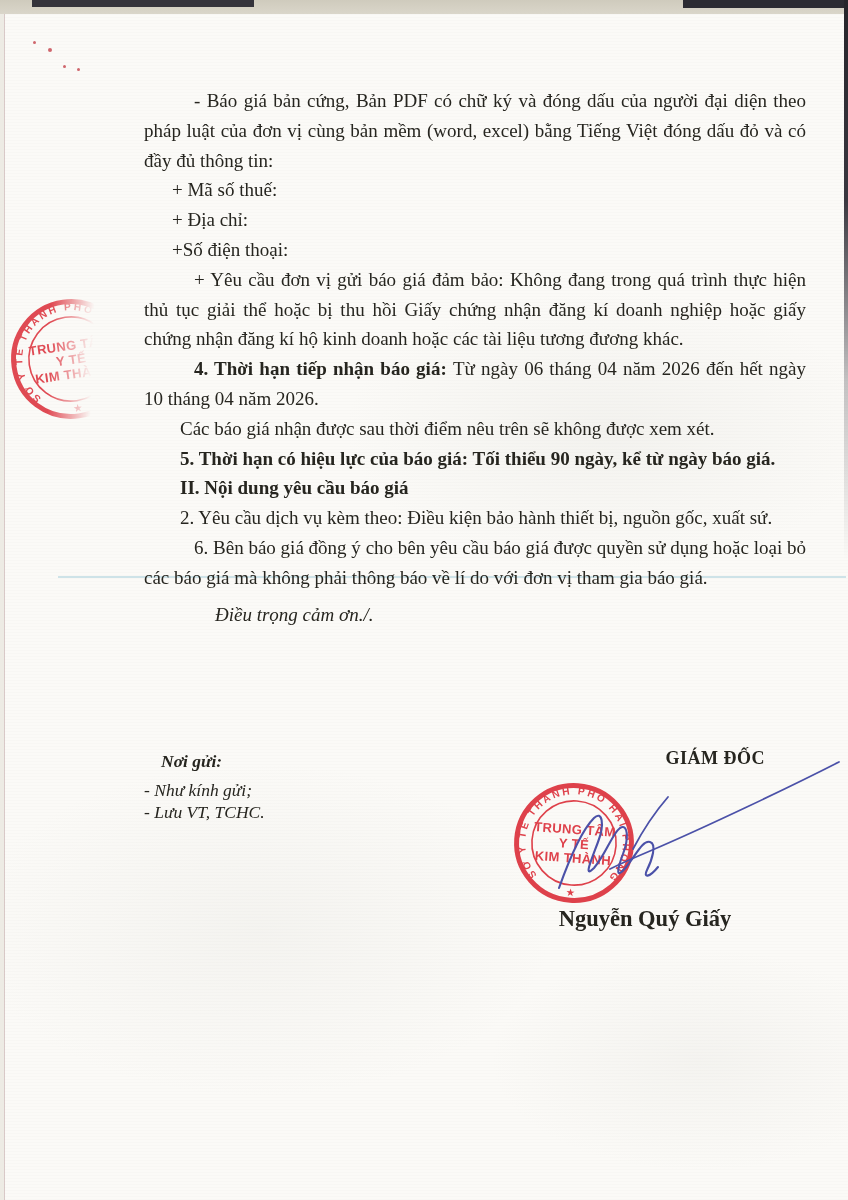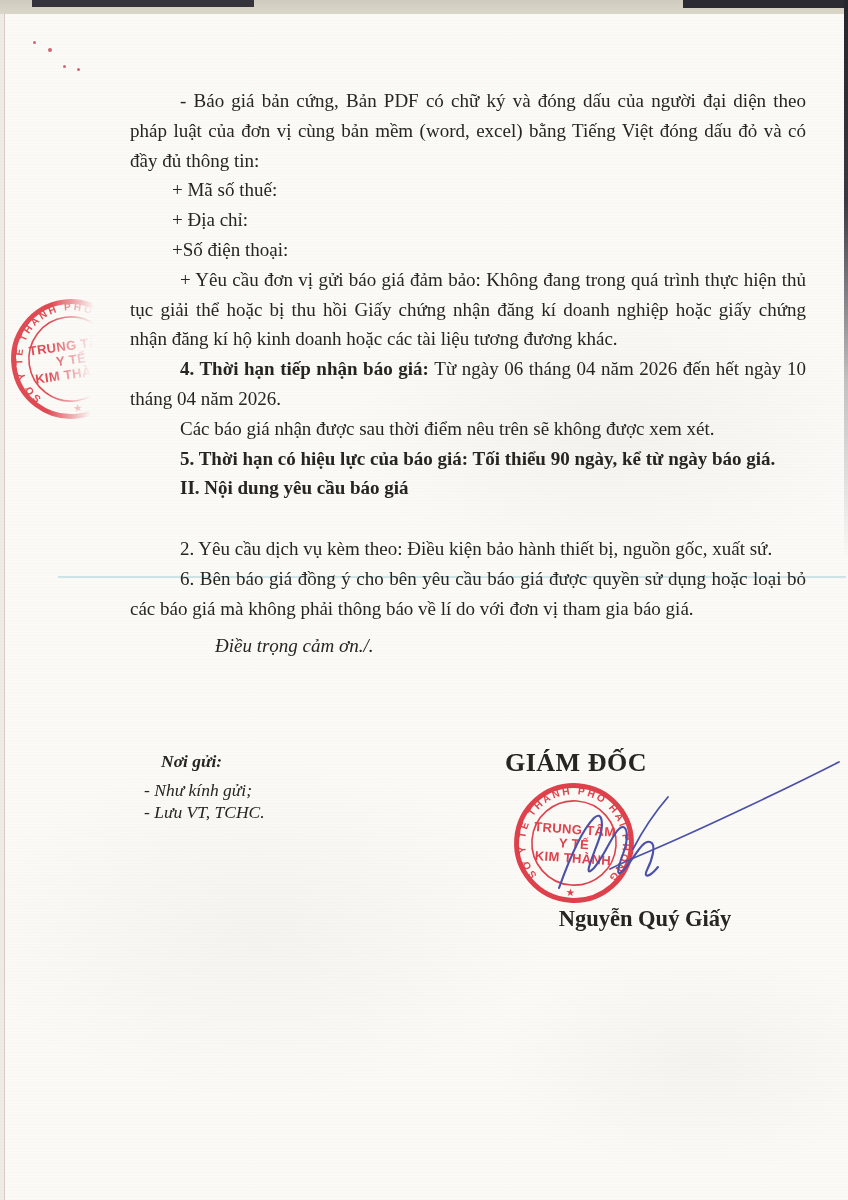--- a/index.html
+++ b/index.html
@@ -23,30 +23,30 @@
   .left-edge{position:absolute;left:4px;top:14px;bottom:0;width:1px;background:rgba(176,142,142,.45);}
   .left-band{position:absolute;left:0;top:14px;bottom:0;width:4px;background:#edebe4;}
   .scan-line{position:absolute;left:58px;top:576px;width:788px;height:2px;background:rgba(135,190,208,.38);}
 
   .speck{position:absolute;border-radius:50%;background:#c4414a;opacity:.8;}
 
   
   #doc-body{position:absolute;left:130px;top:86px;width:676px;color:var(--ink,#26251f);
     font-size:19px;line-height:29.8px;}
   #doc-body p{margin:0;}
-  #doc-body p.just{text-align:justify;}
+  #doc-body p.just{text-align:justify;margin-left:14px;}
   .b{font-weight:bold;}
   .i{font-style:italic;}
 
   
   .recipients{position:absolute;left:137px;top:750px;color:var(--ink,#26251f);font-size:17.5px;line-height:22px;}
   .recipients .head{font-weight:bold;font-style:italic;margin-bottom:7px;margin-left:24px;}
   .recipients .item{font-style:italic;margin-left:7px;}
-  .signer-title{position:absolute;left:505px;top:748px;width:260px;text-align:left;
-    font-weight:bold;font-size:26px;letter-spacing:.5px;color:var(--ink,#26251f);}
+  .signer-title{position:absolute;left:505px;top:748px;width:260px;text-align:right;
+    font-weight:bold;font-size:18px;letter-spacing:.5px;color:var(--ink,#26251f);}
   .signer-name{position:absolute;left:515px;top:906px;width:260px;text-align:center;
     font-weight:bold;font-size:22.5px;color:var(--ink,#26251f);}
 
   
   .stamp{position:absolute;width:134px;height:134px;}
   .stamp svg{width:100%;height:100%;}
   .stamp-main{left:507px;top:776px;opacity:.95;transform:rotate(4deg);}
   .stamp-left{left:4px;top:292px;opacity:.9;transform:rotate(-8deg);
     -webkit-mask-image:linear-gradient(100deg,#000 36%,transparent 64%);
     mask-image:linear-gradient(100deg,#000 36%,transparent 64%);}
@@ -91,21 +91,21 @@
   <div id="doc-body">
       <p class="just" style="text-indent: 50px;"><span>- Báo giá bản cứng, Bản PDF có chữ ký và đóng dấu của người đại diện theo pháp luật của đơn vị cùng bản mềm (word, excel) bằng Tiếng Việt đóng dấu đỏ và có đầy đủ thông tin:</span></p>
       <p style="text-indent: 42px;"><span>+ Mã số thuế:</span></p>
       <p style="text-indent: 42px;"><span>+ Địa chỉ:</span></p>
       <p style="text-indent: 42px;"><span>+Số điện thoại:</span></p>
       <p class="just" style="text-indent: 50px;"><span>+ Yêu cầu đơn vị gửi báo giá đảm bảo: Không đang trong quá trình thực hiện thủ tục giải thể hoặc bị thu hồi Giấy chứng nhận đăng kí doanh nghiệp hoặc giấy chứng nhận đăng kí hộ kinh doanh hoặc các tài liệu tương đương khác.</span></p>
       <p class="just" style="text-indent: 50px;"><span class="b">4. Thời hạn tiếp nhận báo giá: </span><span>Từ ngày 06 tháng 04 năm 2026 đến hết ngày 10 tháng 04 năm 2026.</span></p>
       <p style="text-indent: 50px;"><span>Các báo giá nhận được sau thời điểm nêu trên sẽ không được xem xét.</span></p>
       <p style="text-indent: 50px;"><span class="b">5. Thời hạn có hiệu lực của báo giá: Tối thiểu 90 ngày, kể từ ngày báo giá.</span></p>
       <p style="text-indent: 50px;"><span class="b">II. Nội dung yêu cầu báo giá</span></p>
-      <p style="text-indent: 50px; margin-top: 31px;"><span>2. Yêu cầu dịch vụ kèm theo: Điều kiện bảo hành thiết bị, nguồn gốc, xuất sứ.</span></p>
+      <p style="text-indent: 50px;"><span>2. Yêu cầu dịch vụ kèm theo: Điều kiện bảo hành thiết bị, nguồn gốc, xuất sứ.</span></p>
       <p class="just" style="text-indent: 50px;"><span>6. Bên báo giá đồng ý cho bên yêu cầu báo giá được quyền sử dụng hoặc loại bỏ các báo giá mà không phải thông báo về lí do với đơn vị tham gia báo giá.</span></p>
       <p style="text-indent: 85px; margin-top: 7px;"><span class="i">Điều trọng cảm ơn./.</span></p>
     </div>
 
   <div class="recipients">
     <div class="head">Nơi gửi:</div>
     <div class="item">- Như kính gửi;</div>
     <div class="item">- Lưu VT, TCHC.</div>
   </div>
 

